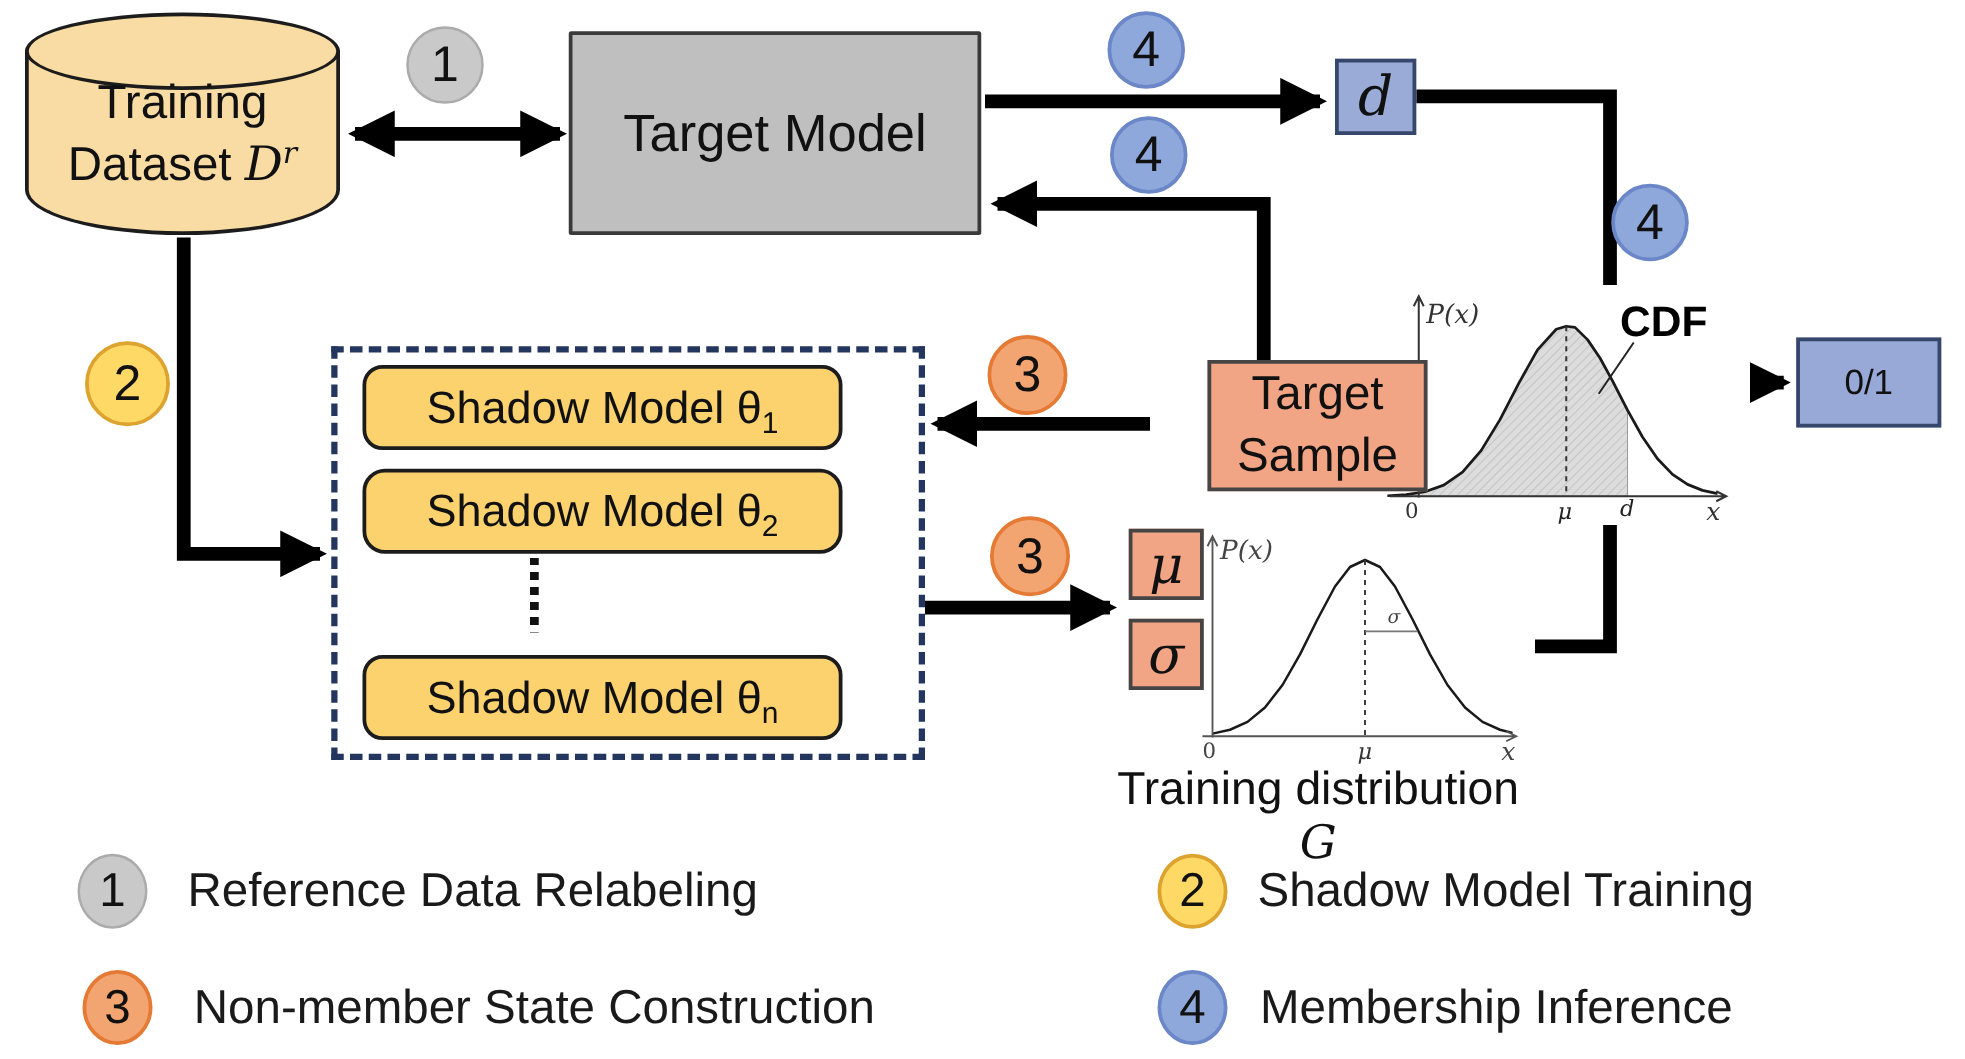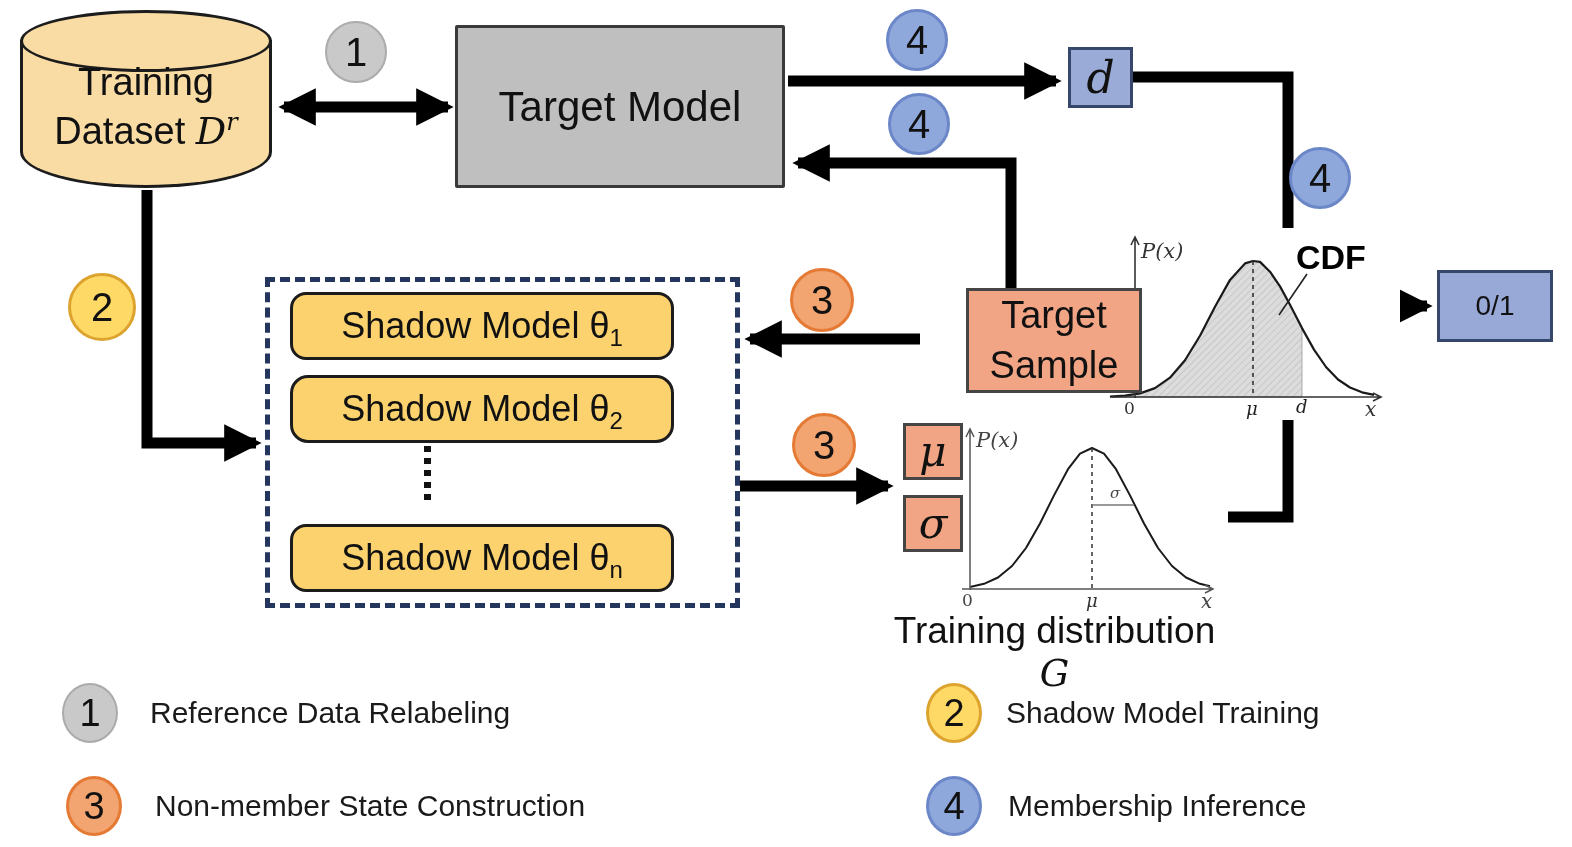--- a/index.html
+++ b/index.html
@@ -35,21 +35,21 @@
   .c-yellow{background:#FFD966;border:3px solid #DCA32E;}
   .c-orange{background:#F2A471;border:3px solid #E57A35;}
   .c-blue{background:#8FA8DC;border:3px solid #6B87C8;}
 
   .dots{left:424px;top:446px;width:7px;height:60px;background:repeating-linear-gradient(to bottom,#111 0 6px,transparent 6px 12px);z-index:3;position:absolute;}
 
   .caption{left:882px;top:610px;width:345px;text-align:center;font-size:37px;}
 
   .legend-item{display:flex;align-items:center;}
   .legend-item .circle{position:static;width:56px;height:60px;flex:0 0 auto;font-size:38px;}
-  .legend-item .txt{font-size:30px;white-space:nowrap;color:#1a1a1a;}
+  .legend-item .txt{font-size:38px;white-space:nowrap;color:#1a1a1a;}
 </style>
 </head>
 <body>
 
 <div class="stage">
 
   <svg class="connectors" width="1572" height="847" viewBox="0 0 1572 847">
     <defs>
       <marker id="ah" viewBox="0 0 10 10" refX="8.5" refY="5" markerWidth="3.4" markerHeight="3.4" orient="auto-start-reverse">
         <path d="M0 0 L10 5 L0 10 z" fill="#000"></path>

